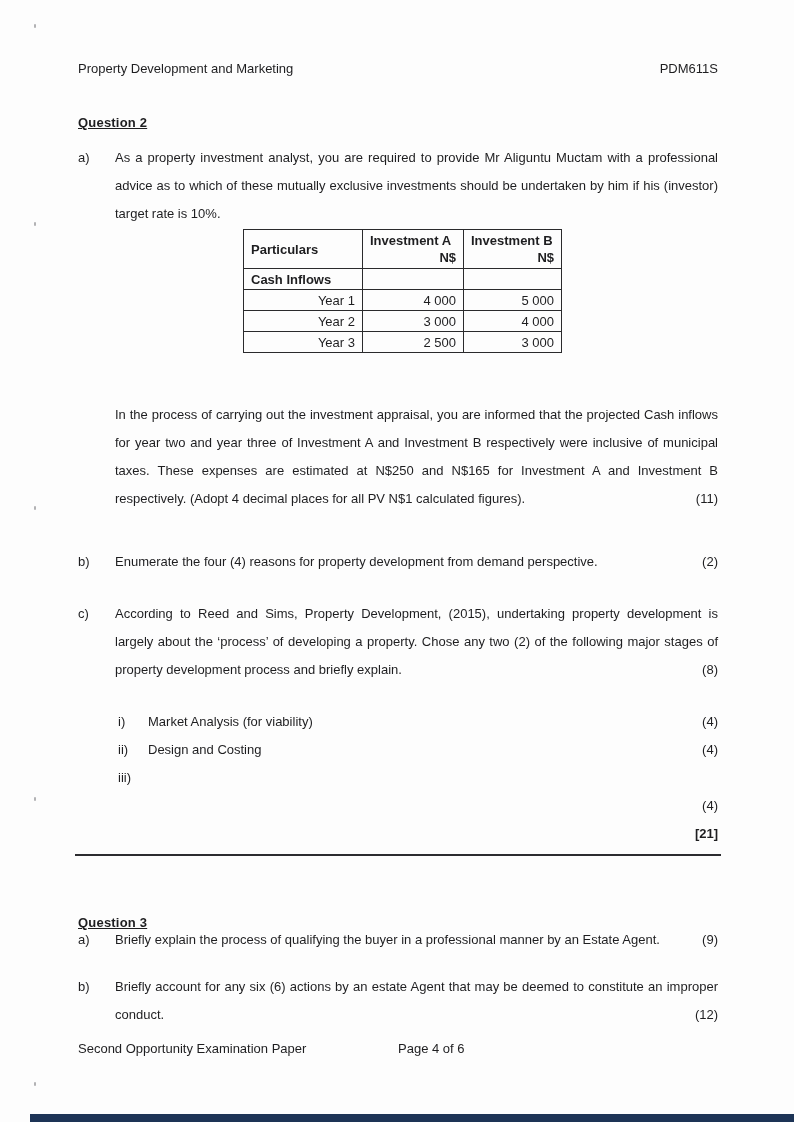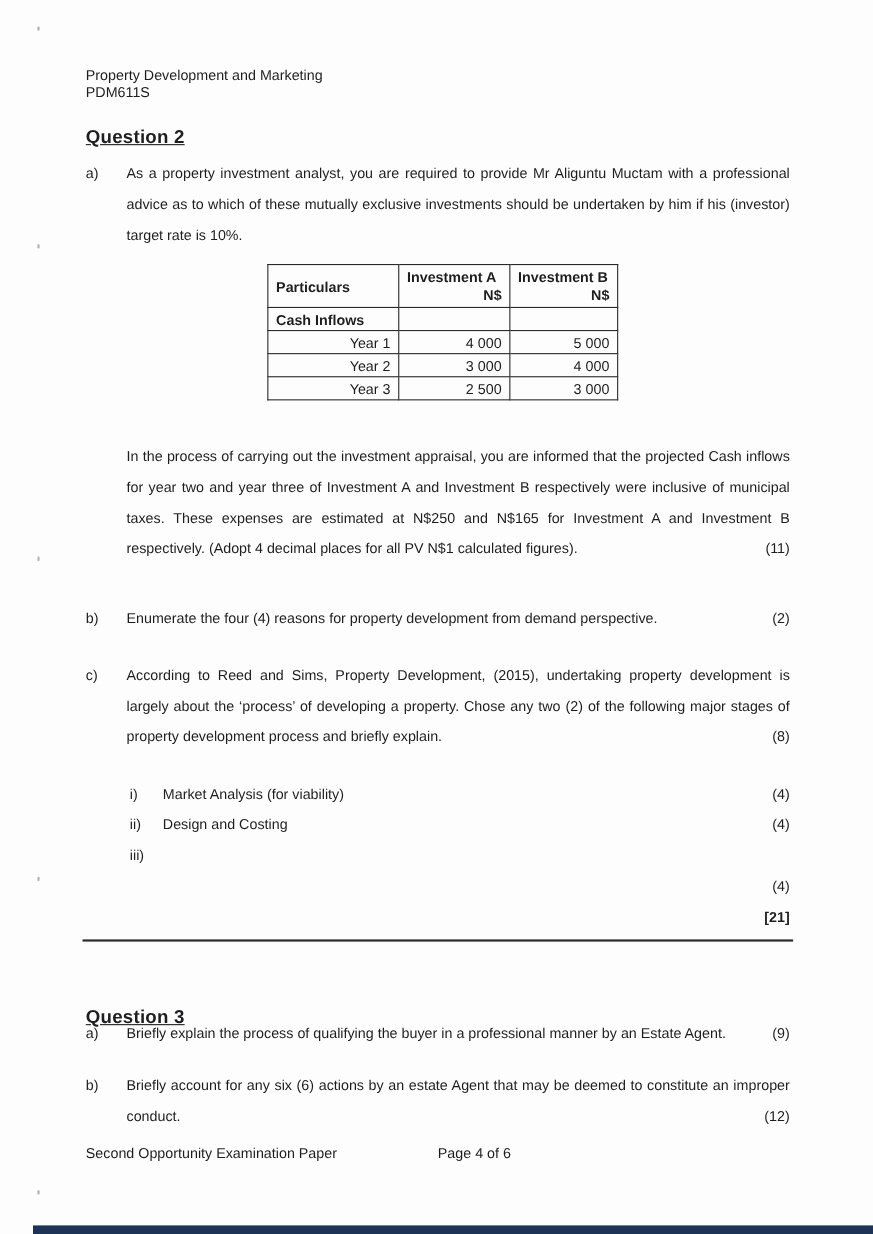--- a/index.html
+++ b/index.html
@@ -5,21 +5,21 @@
   html,body{margin:0;padding:0;}
   body{
     width:794px;height:1122px;position:relative;overflow:hidden;
     background:#fdfdfd;color:#1e1e20;
     font-family:"Liberation Sans","DejaVu Sans",sans-serif;
     font-size:13px;
   }
   .abs{position:absolute;left:78px;width:640px;}
   .flexrow{display:flex;}
   .hdr-row{justify-content:space-between;}
-  .q-title{font-weight:bold;font-size:17px;text-decoration:underline;letter-spacing:.2px;}
+  .q-title{font-weight:bold;font-size:13px;text-decoration:underline;letter-spacing:.2px;}
   .para{text-align:justify;line-height:28px;}
   .qrow{display:flex;}
   .qlabel{flex:none;width:37px;line-height:28px;}
   .qbody{flex:1;position:relative;}
   .marks-abs{position:absolute;right:0;bottom:0;line-height:28px;}
   .oneline{display:flex;justify-content:space-between;line-height:28px;align-items:center;}
   
   table.invest{border-collapse:collapse;table-layout:fixed;margin-left:165px;}
   table.invest td{border:1.4px solid #2a2a2c;padding:1px 7px;line-height:17px;vertical-align:middle;}
   td.c1{width:104px;}
@@ -43,35 +43,35 @@
   .footer{display:flex;justify-content:flex-end;}
   .footer .f-left{flex:1;text-align:left;}
   .footer .f-center{flex:1;text-align:left;}
   .footer .f-right{flex:1;text-align:right;}
   .bottom-bar{position:absolute;left:30px;right:0;bottom:0;height:8px;}
   .artifact{position:absolute;width:2px;height:4px;background:#8a8a8e;opacity:.65;border-radius:1px;}
 </style>
 </head>
 <body>
 
-<div class="abs flexrow hdr-row" style="top:61px;flex-direction:column;">
+<div class="abs flexrow hdr-row" style="top:61px;">
   <span>Property Development and Marketing</span>
   <span>PDM611S</span>
 </div>
 
 <div class="abs" style="top:115px;">
   <span class="q-title">Question 2</span>
 </div>
 
 <div class="abs qrow" style="top:144px;">
   <span class="qlabel">a)</span>
   <div class="qbody para">As a property investment analyst, you are required to provide Mr Aliguntu Muctam with a professional advice as to which of these mutually exclusive investments should be undertaken by him if his (investor) target rate is 10%.</div>
 </div>
 
-<div class="abs" style="top:240px;">
+<div class="abs" style="top:229px;">
   <table class="invest">
     <tbody>
         <tr>
       <td class="c1 hcell">
         <div class="h-top">Particulars</div>
       </td>
       <td class="c2 hcell">
         <div class="h-top">Investment A</div>
         <div class="h-bot">N$</div>
       </td>

